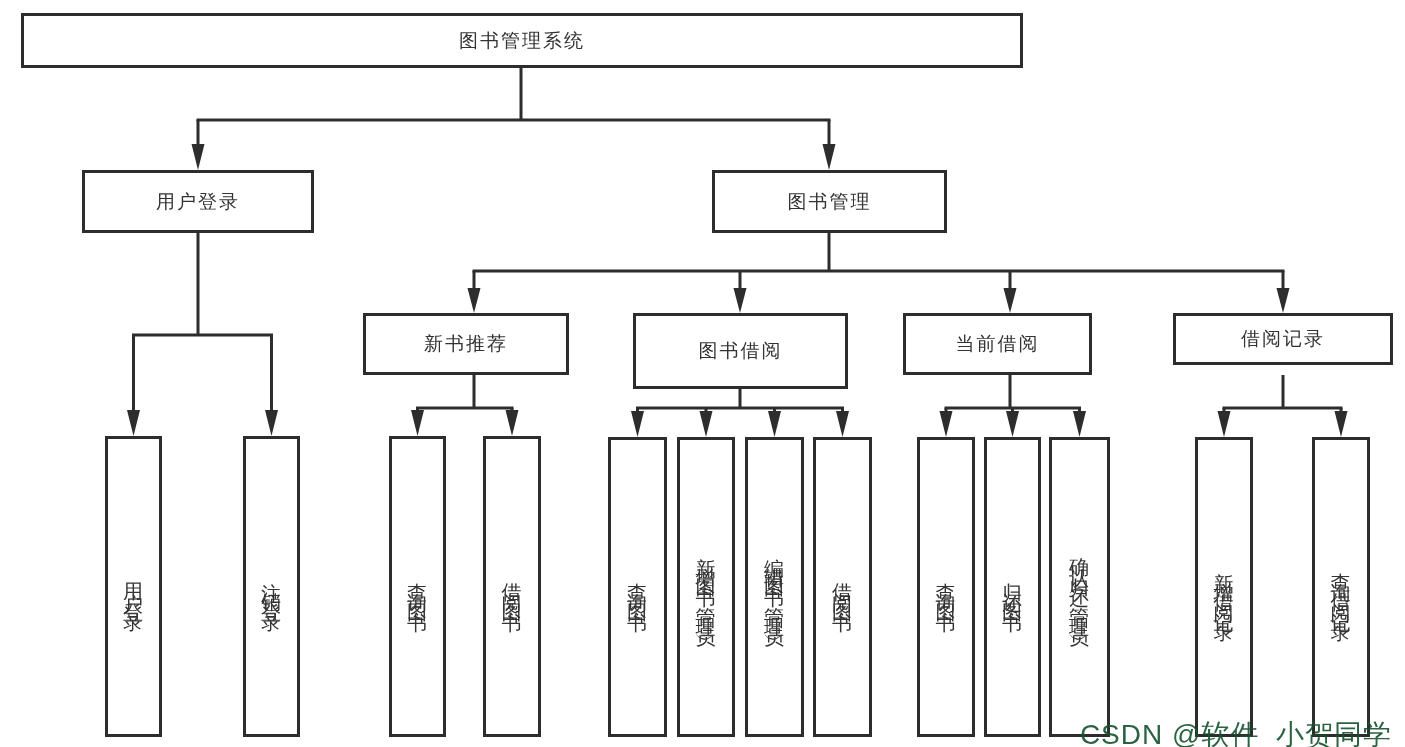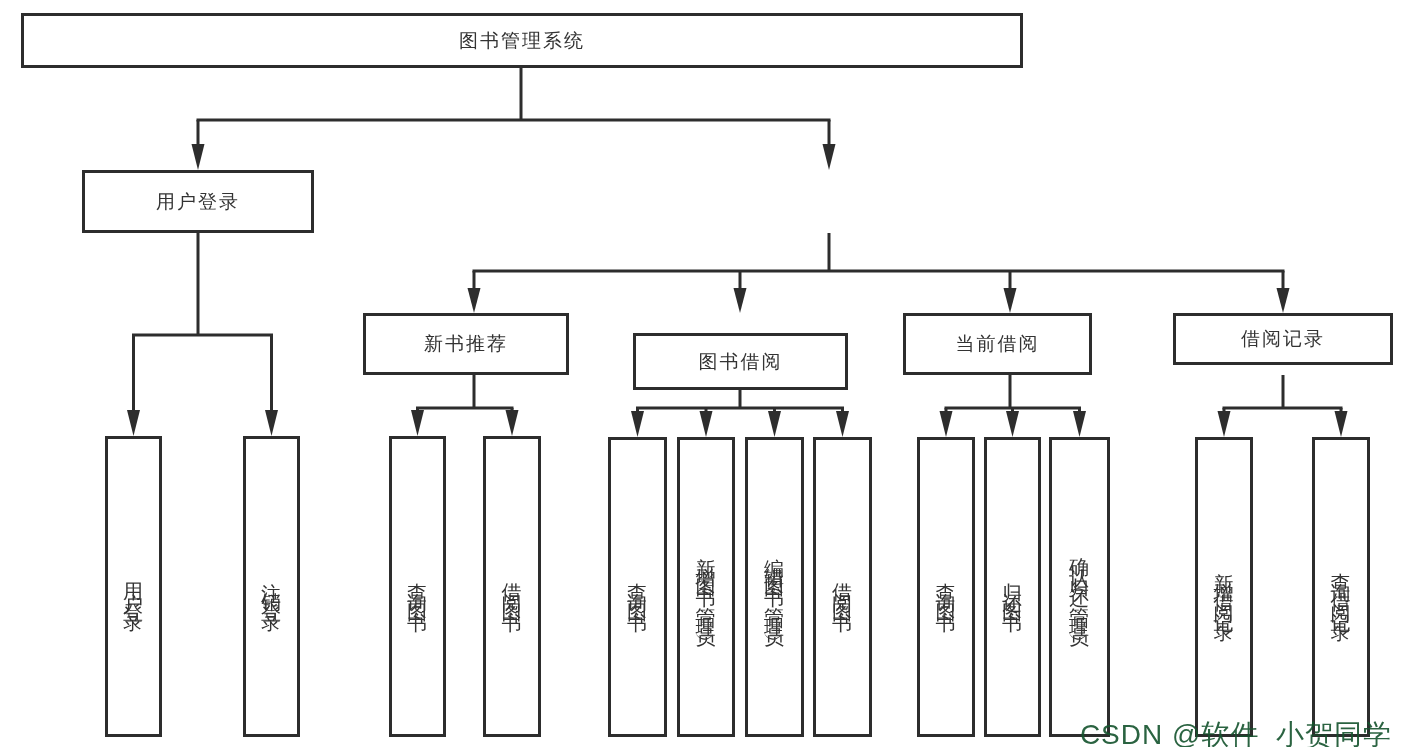--- a/index.html
+++ b/index.html
@@ -40,21 +40,21 @@
     font-size: 20px;
     line-height: 1.2;
     letter-spacing: 10px;
     white-space: nowrap;
   }
   
   #n-root   { left: 21px;   top: 13px;  width: 1002px; height: 55px; }
   #n-login  { left: 82px;   top: 170px; width: 232px;  height: 63px; }
   #n-mgmt   { left: 712px;  top: 170px; width: 235px;  height: 63px; }
   #n-newrec { left: 363px;  top: 313px; width: 206px;  height: 62px; }
-  #n-borrow { left: 633px;  top: 313px; width: 215px;  height: 57px; margin-top: 20px; }
+  #n-borrow { left: 633px;  top: 313px; width: 215px;  height: 76px; }
   #n-current{ left: 903px;  top: 313px; width: 189px;  height: 62px; }
   #n-record { left: 1173px; top: 313px; width: 220px;  height: 52px; align-items: center; }
 
   .leaf { top: 436px; height: 301px; }
   #lf-0  { left: 105px;  width: 57px; }
   #lf-1  { left: 243px;  width: 57px; }
   #lf-2  { left: 389px;  width: 57px; }
   #lf-3  { left: 483px;  width: 58px; }
   #lf-4  { left: 608px;  width: 59px; top: 437px; height: 300px; }
   #lf-5  { left: 677px;  width: 58px; top: 437px; height: 300px; }
@@ -156,20 +156,23 @@
     </g>
   </svg>
 
   <div class="box" id="n-root">
     <span class="hlabel">图书管理系统</span>
   </div>
 
   <div class="box" id="n-login">
     <span class="hlabel">用户登录</span>
   </div>
+  <div class="box" id="n-mgmt">
+    <span class="hlabel">图书管理</span>
+  </div>
 
   <div class="box" id="n-newrec">
     <span class="hlabel">新书推荐</span>
   </div>
   <div class="box" id="n-borrow">
     <span class="hlabel">图书借阅</span>
   </div>
   <div class="box" id="n-current">
     <span class="hlabel">当前借阅</span>
   </div>

